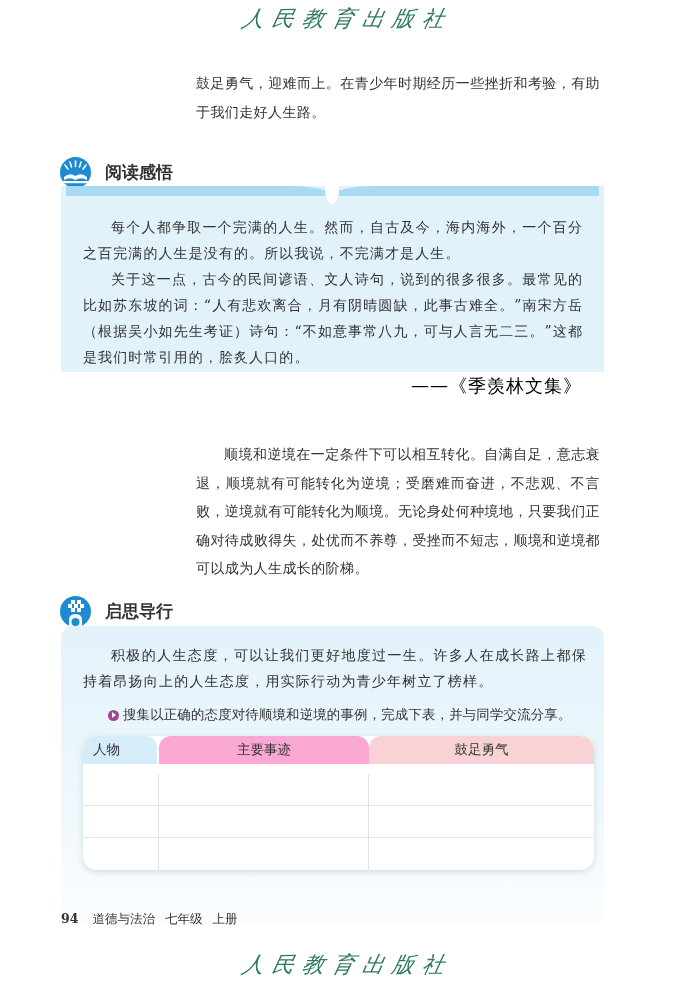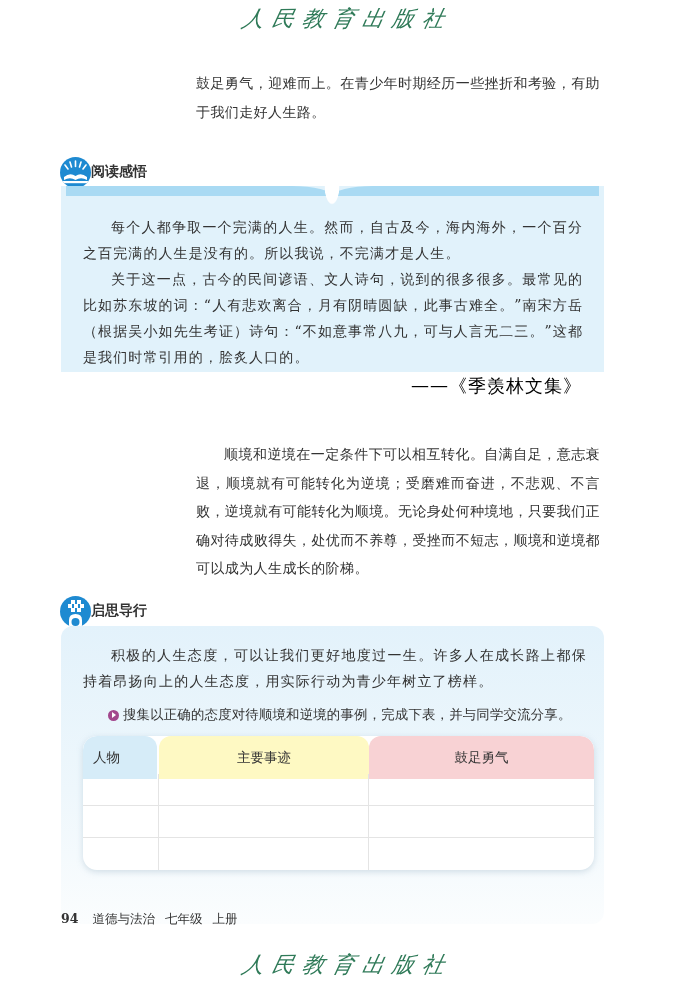--- a/index.html
+++ b/index.html
@@ -26,21 +26,21 @@
     .main-para { top: 440px; }
 
     .section-header {
       position: absolute; left: 60px; height: 30px; display: flex; align-items: center;
     }
     .section-header .badge {
       width: 31px; height: 31px; border-radius: 50%; background: #1e8ad1;
       position: relative; overflow: hidden; flex: none;
     }
     .section-header .title {
-      font-family: "DejaVu Sans", sans-serif; font-size: 14px;
+      margin-left: 14px; font-family: "DejaVu Sans", sans-serif; font-size: 17px;
       font-weight: bold; color: #333;
     }
     .reading-header { top: 157px; }
     .guide-header { top: 596px; justify-content: flex-end; }
 
     
     .reading-panel {
       position: absolute; left: 61px; top: 186px; width: 543px; height: 186px;
       background: #e1f2fb;
     }
@@ -95,25 +95,25 @@
 
     .example-table {
       position: absolute; left: 22px; top: 110px; width: 511px; height: 134px;
       background: #ffffff; border-radius: 14px;
       box-shadow: 0 2px 6px rgba(140,170,190,0.35);
       overflow: hidden;
     }
     .table-head { display: flex; height: 38px; }
     .th {
       font-family: "DejaVu Sans", sans-serif; font-size: 13.5px; color: #333;
-      display: flex; align-items: center; justify-content: center; height: 43px;
+      display: flex; align-items: center; justify-content: center; height: 28px;
       border-top-left-radius: 12px; border-top-right-radius: 12px;
     }
     .th.c1 { width: 74px; background: #d6ecf8; justify-content: flex-start; padding-left: 10px; border-top-left-radius: 14px; }
-    .th.c2 { width: 210px; background: #fef9c3; margin-left: 2px; }
+    .th.c2 { width: 210px; background: #f9a8d4; margin-left: 2px; }
     .th.c3 { width: 225px; background: #f8d2d4; border-top-right-radius: 14px; }
     .table-body { position: relative; }
     .tr { display: flex; height: 32px; border-bottom: 1px solid #e4e4e4; }
     .tr:last-child { border-bottom: none; }
     .td { height: 100%; border-right: 1px solid #e4e4e4; }
     .td.c1 { width: 76px; }
     .td.c2 { width: 210px; }
     .td.c3 { flex: 1; border-right: none; }
 
     .footer {

